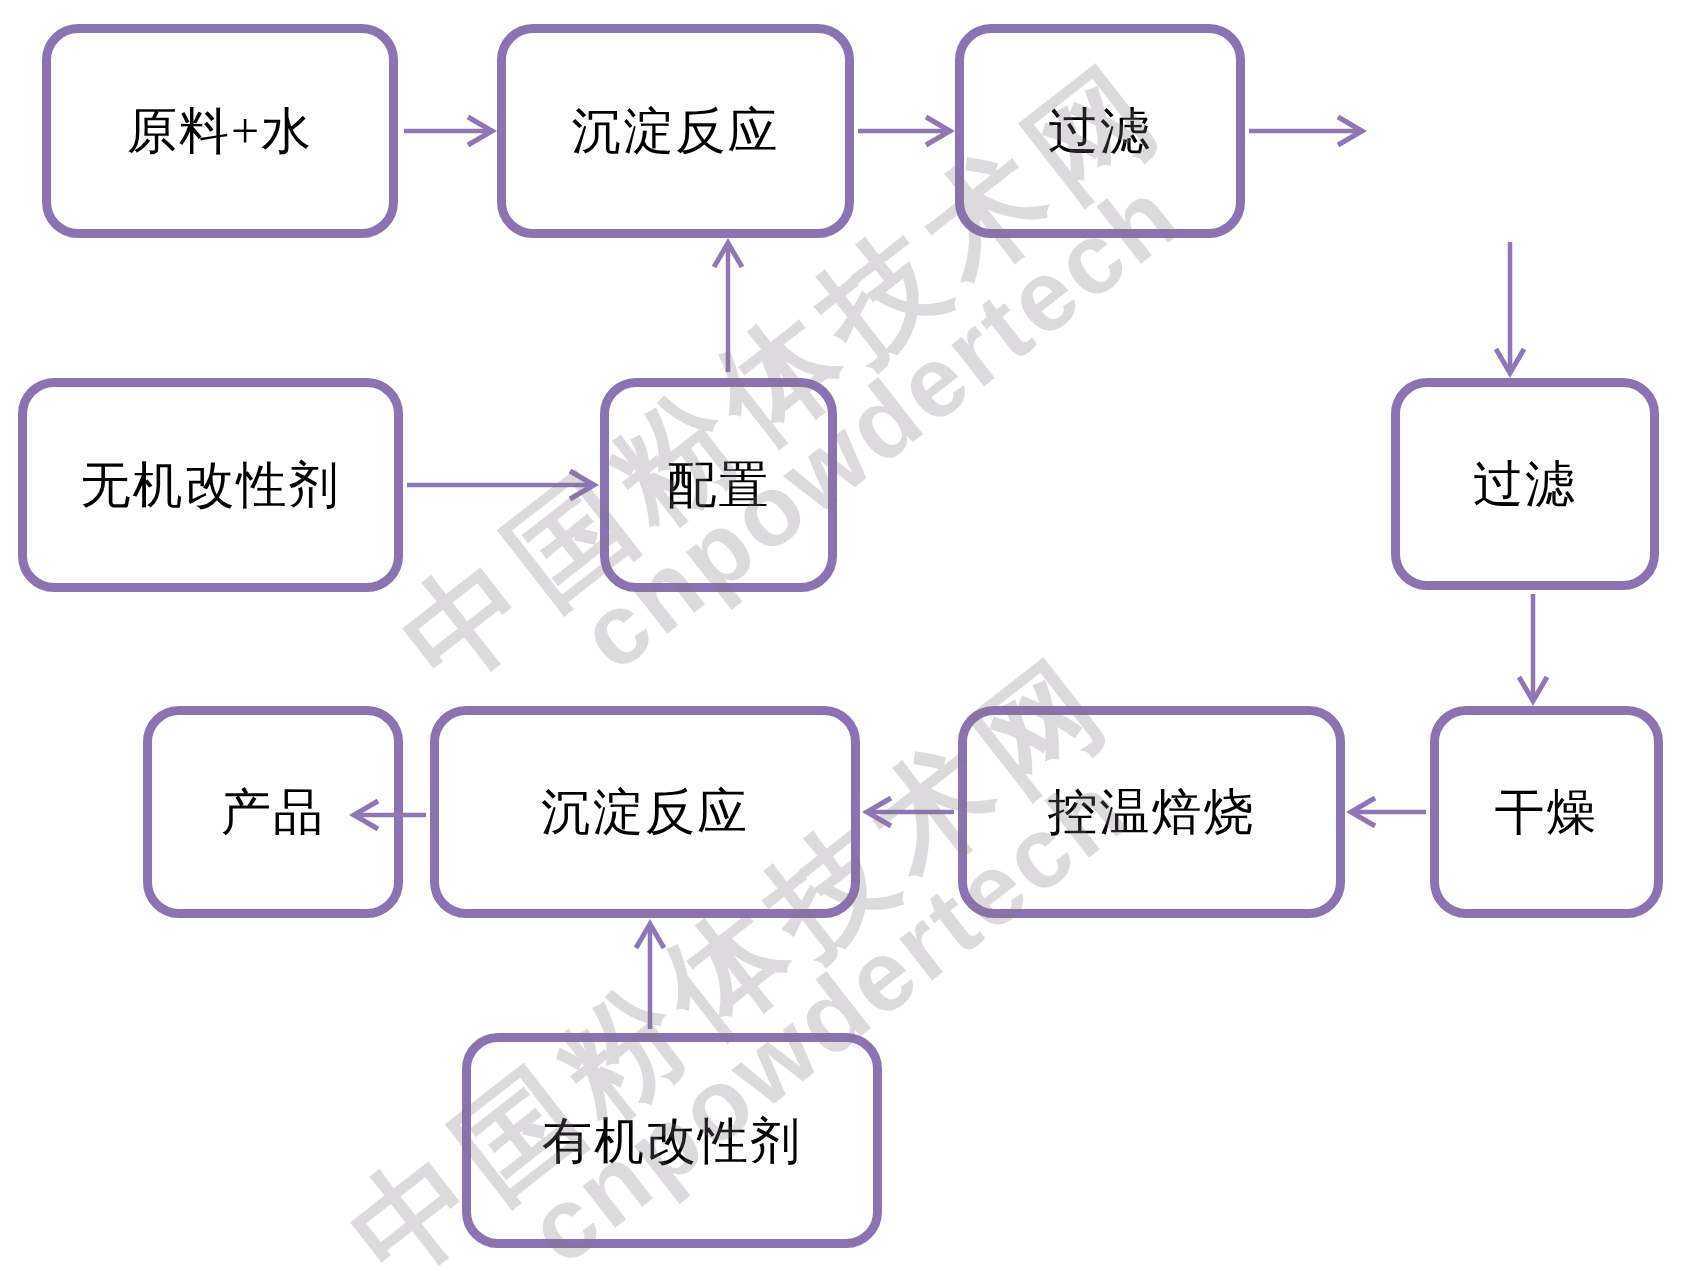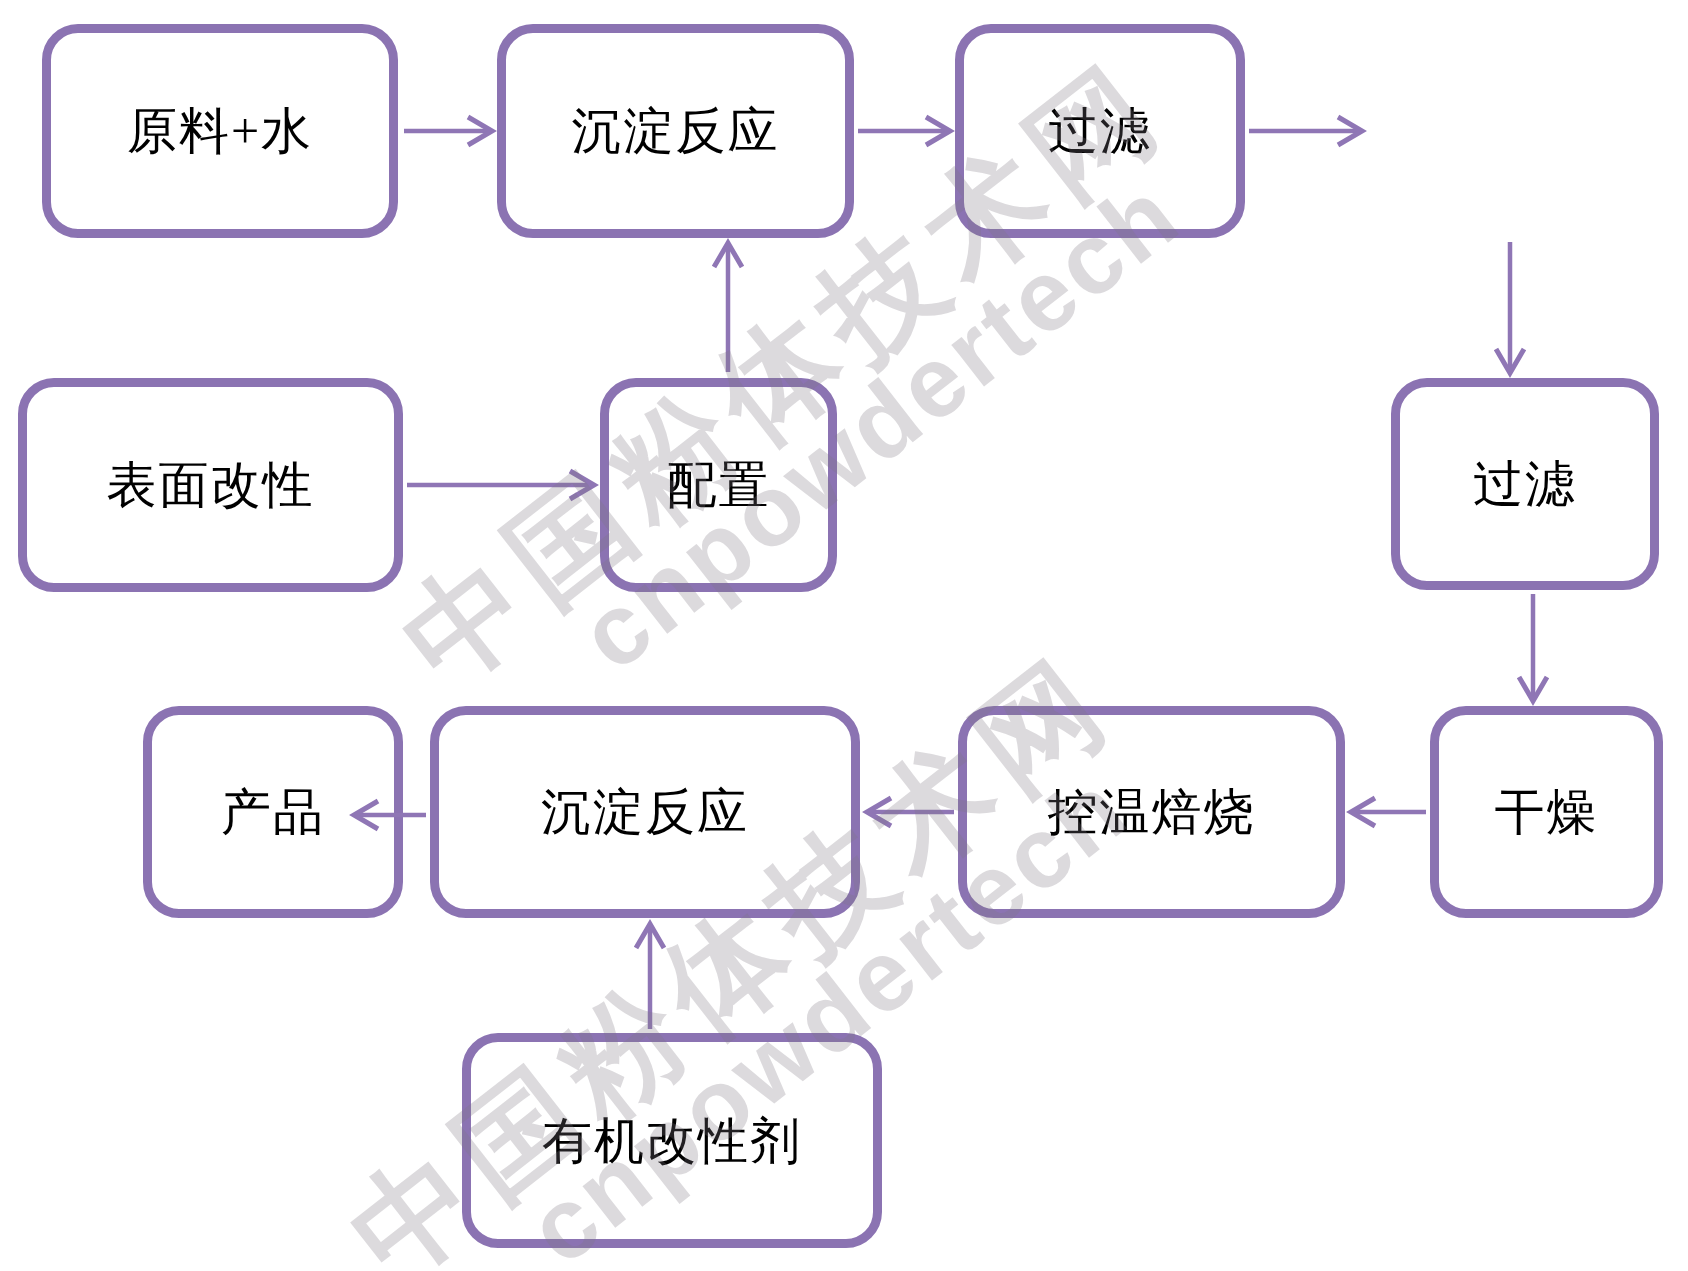--- a/index.html
+++ b/index.html
@@ -82,21 +82,21 @@
 <div class="node" style="left: 42px; top: 24px; width: 356px; height: 214px; border-color: rgb(139, 115, 178);">
       <span>原料+水</span>
     </div>
     <div class="node" style="left: 497px; top: 24px; width: 357px; height: 214px; border-color: rgb(139, 115, 178);">
       <span>沉淀反应</span>
     </div>
     <div class="node" style="left: 955px; top: 24px; width: 290px; height: 214px; border-color: rgb(139, 115, 178);">
       <span>过滤</span>
     </div>
     <div class="node" style="left: 18px; top: 378px; width: 385px; height: 214px; border-color: rgb(139, 115, 178);">
-      <span>表面改性</span>
+      <span>无机改性剂</span>
     </div>
     <div class="node" style="left: 600px; top: 378px; width: 237px; height: 214px; border-color: rgb(139, 115, 178);">
       <span>配置</span>
     </div>
     <div class="node" style="left: 1391px; top: 378px; width: 268px; height: 212px; border-color: rgb(139, 115, 178);">
       <span>过滤</span>
     </div>
     <div class="node" style="left: 143px; top: 706px; width: 260px; height: 212px; border-color: rgb(139, 115, 178);">
       <span>产品</span>
     </div>

